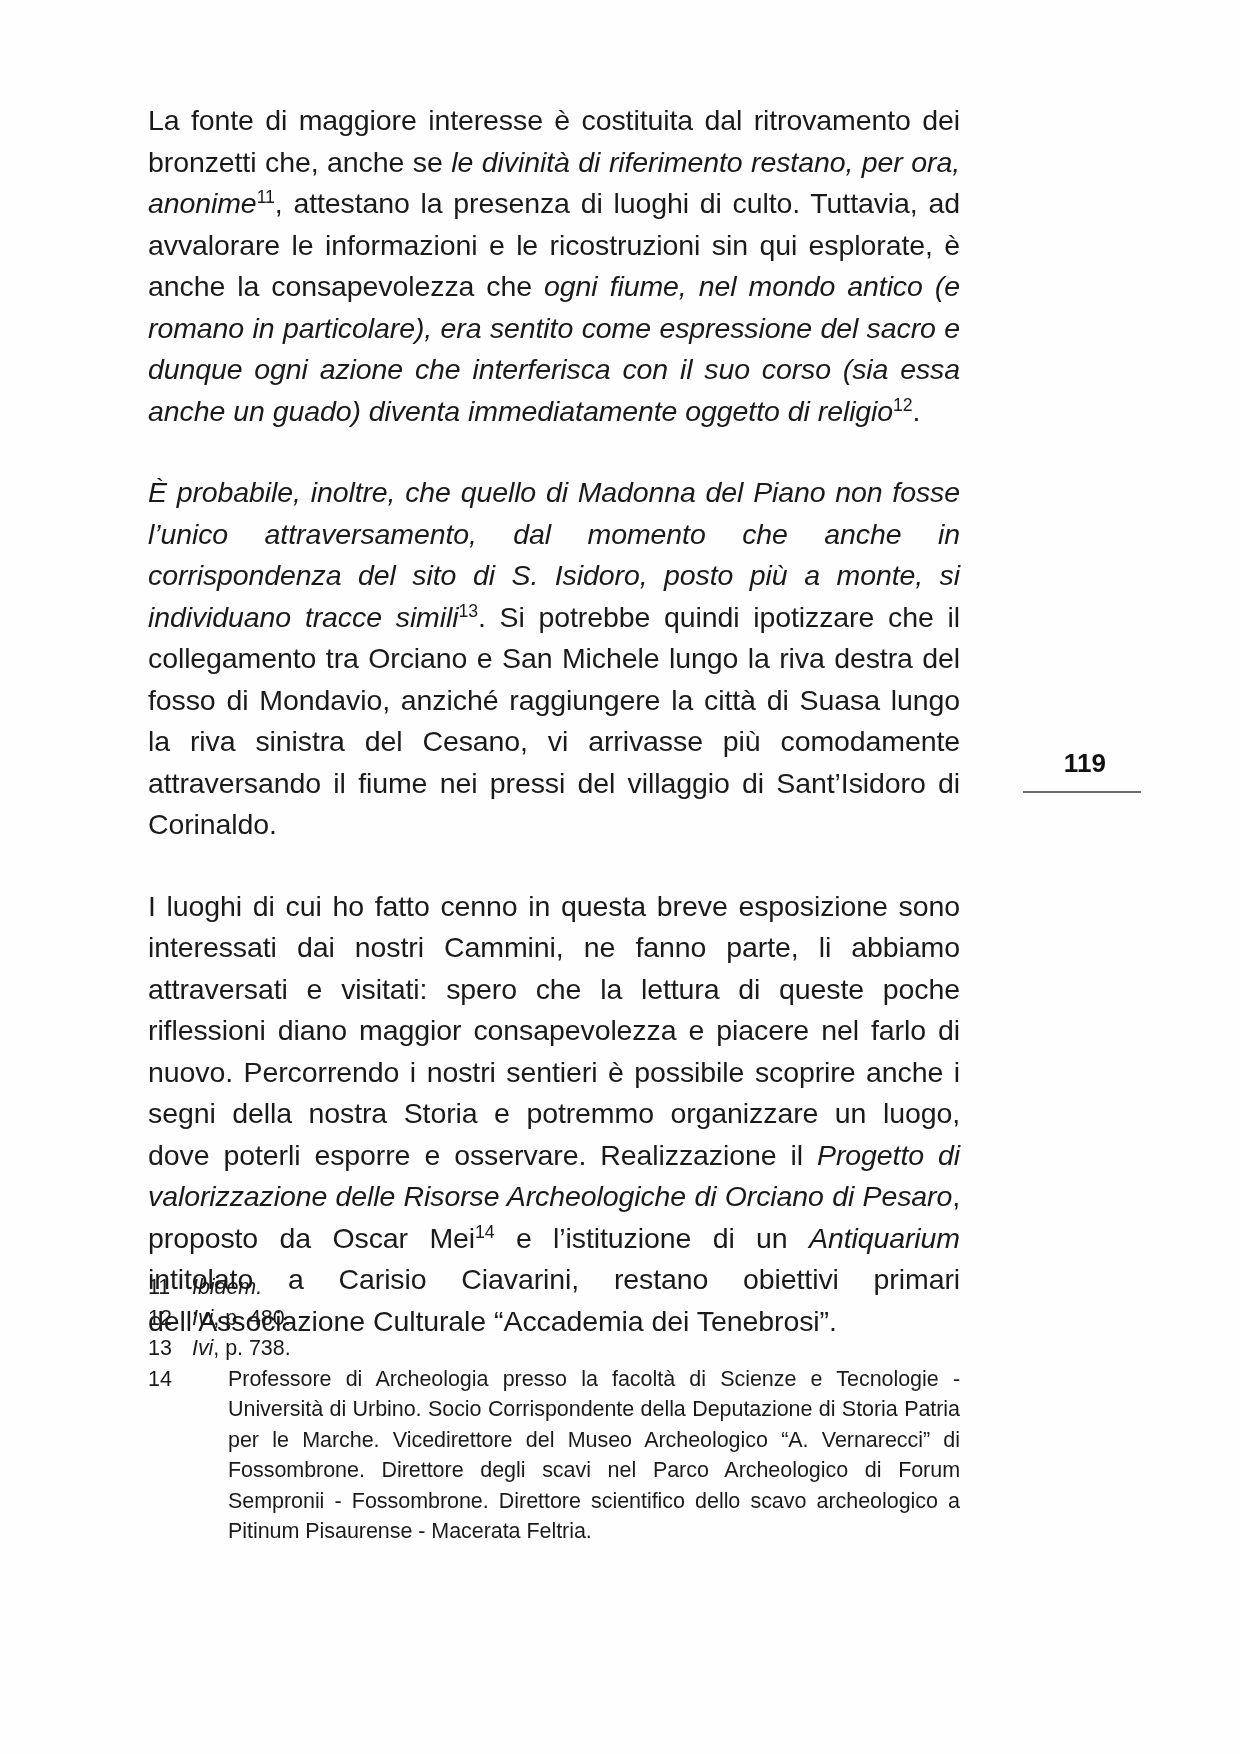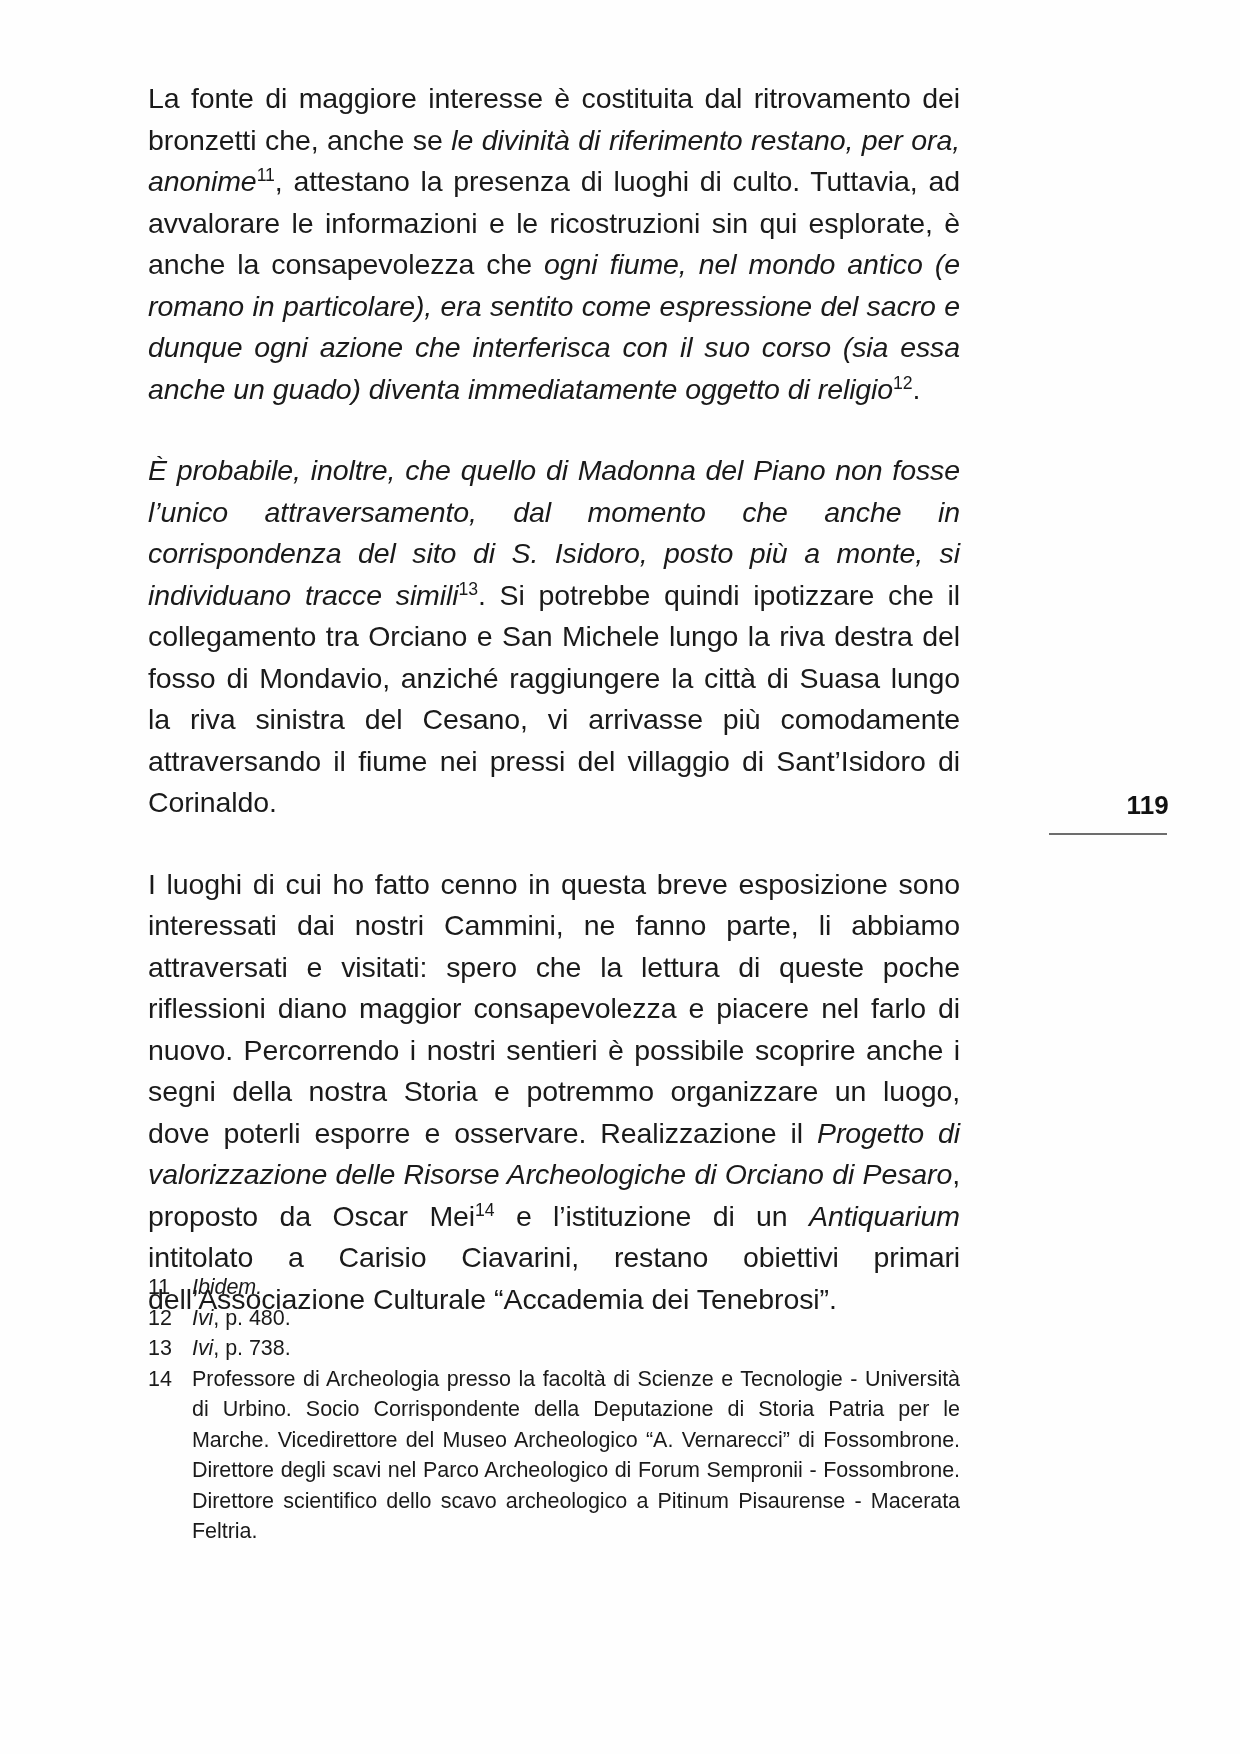--- a/index.html
+++ b/index.html
@@ -19,21 +19,21 @@
   .page {
     position: absolute;
     inset: 0;
     background: #fefefe;
   }
 
   
   .content {
     position: absolute;
     left: 148px;
-    top: 78px;
+    top: 100px;
     width: 812px;
   }
 
   .para {
     font-size: 28.5px;
     line-height: 41.5px;
     text-align: justify;
     text-justify: inter-word;
     letter-spacing: -0.1px;
     margin: 0 0 34px 0;
@@ -50,25 +50,24 @@
 
   sup {
     font-size: 0.62em;
     line-height: 0;
     vertical-align: super;
   }
 
   
   .folio {
     position: absolute;
-    right: 71px;
+    right: 97px;
     top: 748px;
     width: 120px;
-    text-align: right;
-    margin-top: 42px;
+    text-align: center;
   }
   .folio-num {
     font-size: 26px;
     font-weight: bold;
     letter-spacing: 0.2px;
     color: #111111;
     padding-left: 4px;
   }
   .folio-rule {
     margin-top: 12px;
@@ -94,21 +93,21 @@
   .fn-num {
     flex: 0 0 44px;
     text-align: left;
   }
   .fn-body {
     flex: 1 1 auto;
     text-align: justify;
     text-justify: inter-word;
   }
   .fn-body i { font-style: italic; }
-  .fn.last .fn-body { text-align: justify; }
+  .fn.last .fn-body { text-align: justify; margin-left: 36px; }
 </style>
 </head>
 <body>
 
 <div class="page">
 
   <div class="content">
 
     <p class="para gap-lg"><span>La fonte di maggiore interesse è costituita dal ritrovamento dei bronzetti che, anche se </span><i>le divinità di riferimento restano, per ora, anonime</i><sup>11</sup><span>, attestano la presenza di luoghi di culto. Tuttavia, ad avvalorare le informazioni e le ricostruzioni sin qui esplorate, è anche la consapevolezza che </span><i>ogni fiume, nel mondo antico (e romano in particolare), era sentito come espressione del sacro e dunque ogni azione che interferisca con il suo corso (sia essa anche un guado) diventa immediatamente oggetto di religio</i><sup>12</sup><span>.</span></p>
 

